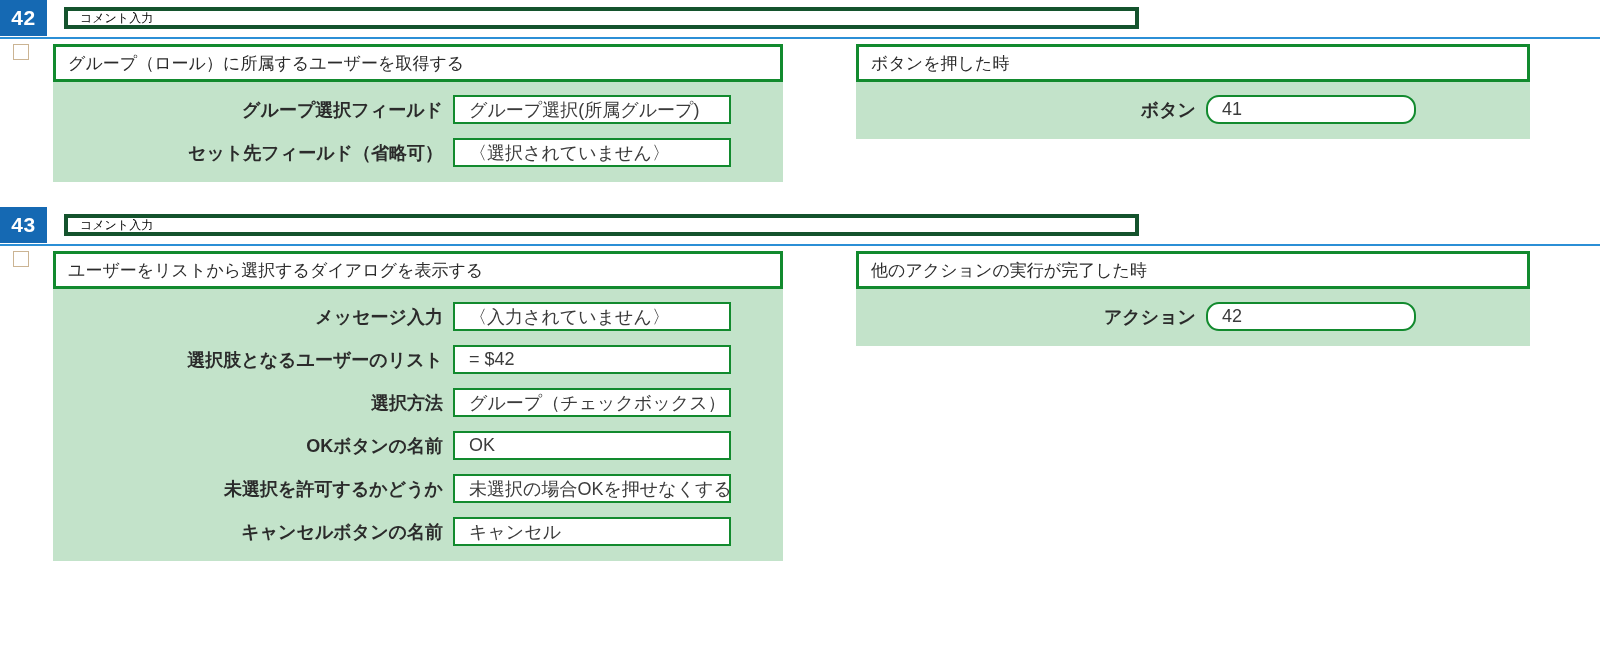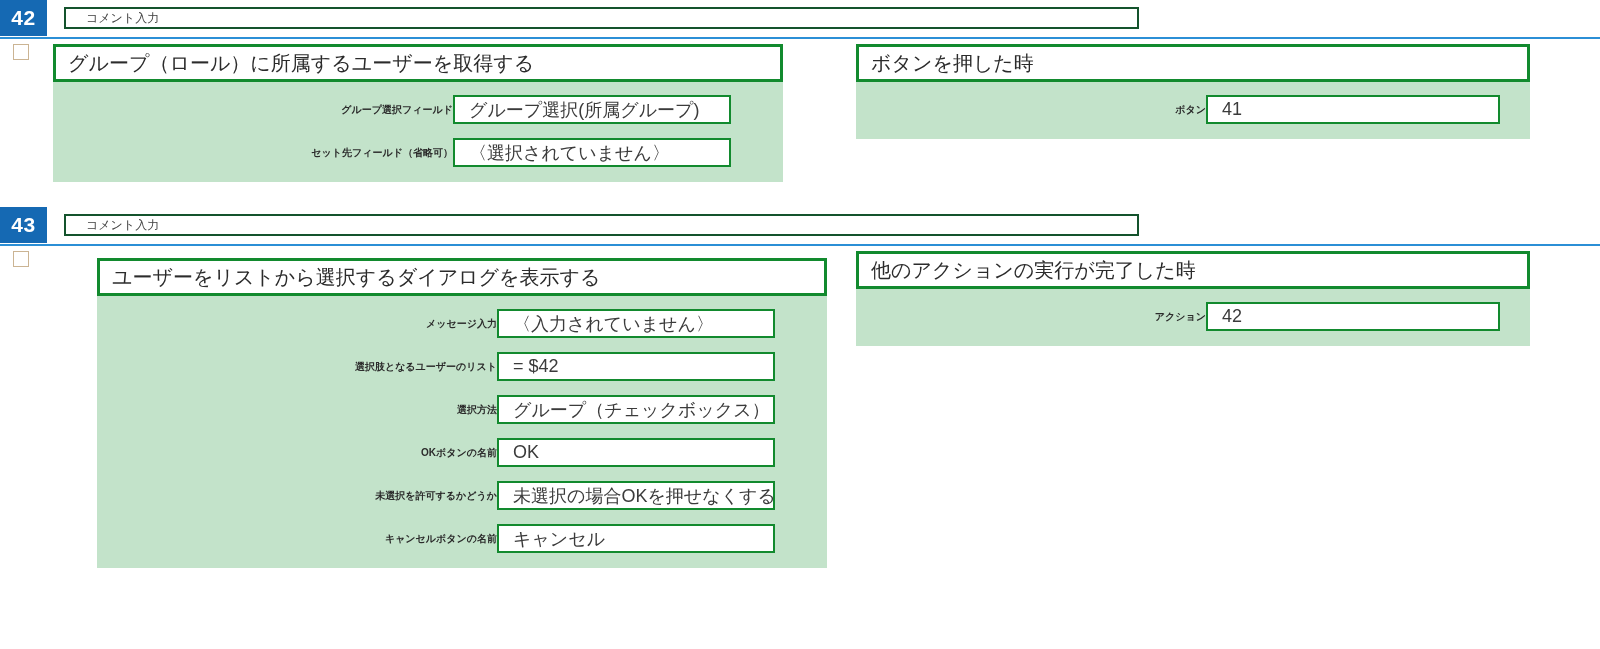--- a/index.html
+++ b/index.html
@@ -41,28 +41,28 @@
     align-items: center;
     justify-content: center;
     letter-spacing: 0.5px;
   }
   .comment-input {
     position: absolute;
     left: 64px;
     top: 7px;
     width: 1075px;
     height: 22px;
-    border: 2px solid #14532d;
-    background: #ffffff;
-    box-sizing: border-box;
-    display: flex;
-    align-items: center;
-    padding-left: 20px;
+    border: 4px solid #14532d;
+    background: #ffffff;
+    box-sizing: border-box;
+    display: flex;
+    align-items: center;
+    padding-left: 12px;
     font-size: 12px;
-    color: #404040;
+    color: #000000;
   }
   .blue-rule {
     position: absolute;
     left: 0;
     bottom: 0;
     width: 1600px;
     height: 2px;
     background: #2B8FD6;
   }
 
@@ -90,63 +90,64 @@
   .panel-trigger { left: 856px; width: 674px; }
 
   .panel-title {
     border: 3px solid #128A2E;
     background: #ffffff;
     box-sizing: border-box;
     height: 38px;
     display: flex;
     align-items: center;
     padding-left: 12px;
-    font-size: 20px;
+    font-size: 17px;
     color: #2b2b2b;
   }
   .panel-fields {
     background: #C3E3CA;
     box-sizing: border-box;
     padding: 12px 0 14px 0;
   }
 
   .field-row {
     display: flex;
     align-items: center;
     height: 31px;
     margin-bottom: 12px;
   }
   .field-row:last-child { margin-bottom: 0; }
 
   .field-label {
     text-align: right;
-    font-size: 10px;
+    font-size: 18px;
     font-weight: 700;
     color: #2b2b2b;
     white-space: nowrap;
+    padding-right: 10px;
     box-sizing: border-box;
   }
   .panel-action .field-label { width: 400px; }
   .panel-trigger .field-label { width: 350px; }
 
   .field-value {
     border: 2px solid #128A2E;
     background: #ffffff;
     box-sizing: border-box;
     height: 29px;
     display: flex;
     align-items: center;
     padding-left: 14px;
     font-size: 18px;
     color: #3b3b3b;
     white-space: nowrap;
     overflow: hidden;
   }
   .panel-action .field-value { width: 278px; }
-  .panel-trigger .field-value { width: 294px; }
+  .panel-trigger .field-value { width: 210px; border-radius: 13px; }
 
   .gap-after-block { height: 10px; }
 </style>
 </head>
 <body>
 
 <div id="root">
     <div class="block">
       <div class="block-header">
         <div class="seq-badge">42</div>
@@ -181,21 +182,21 @@
     </div>
     <div class="gap-after-block"></div>
     <div class="block">
       <div class="block-header">
         <div class="seq-badge">43</div>
         <div class="comment-input">コメント入力</div>
         <div class="blue-rule"></div>
       </div>
       <div class="block-body" style="height: 330px;">
         <div class="row-checkbox"></div>
-        <div class="panel panel-action" style="top: 12px; margin-left: 44px;">
+        <div class="panel panel-action" style="top: 5px;">
           <div class="panel-title">ユーザーをリストから選択するダイアログを表示する</div>
           <div class="panel-fields">
             <div class="field-row">
               <div class="field-label">メッセージ入力</div>
               <div class="field-value">〈入力されていません〉</div>
             </div>
             <div class="field-row">
               <div class="field-label">選択肢となるユーザーのリスト</div>
               <div class="field-value">= $42</div>
             </div>

